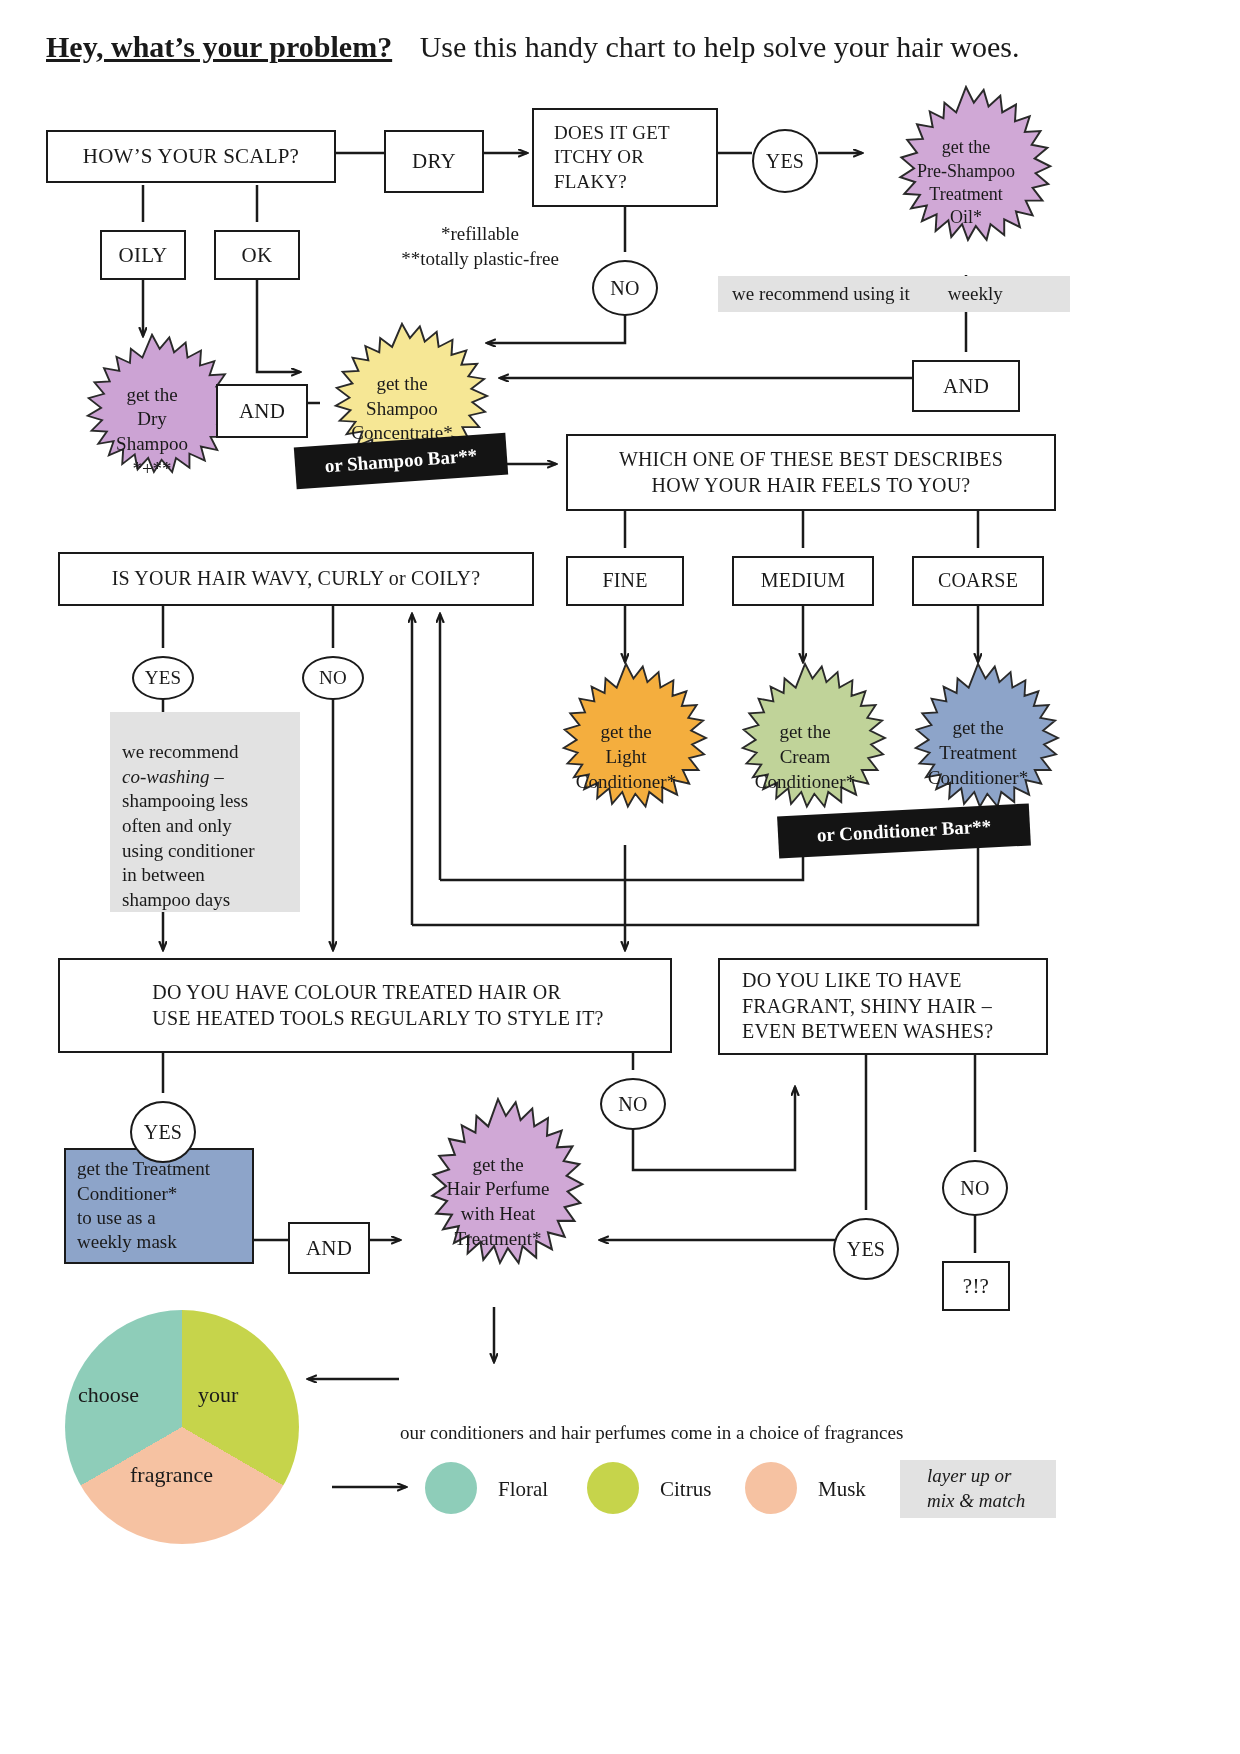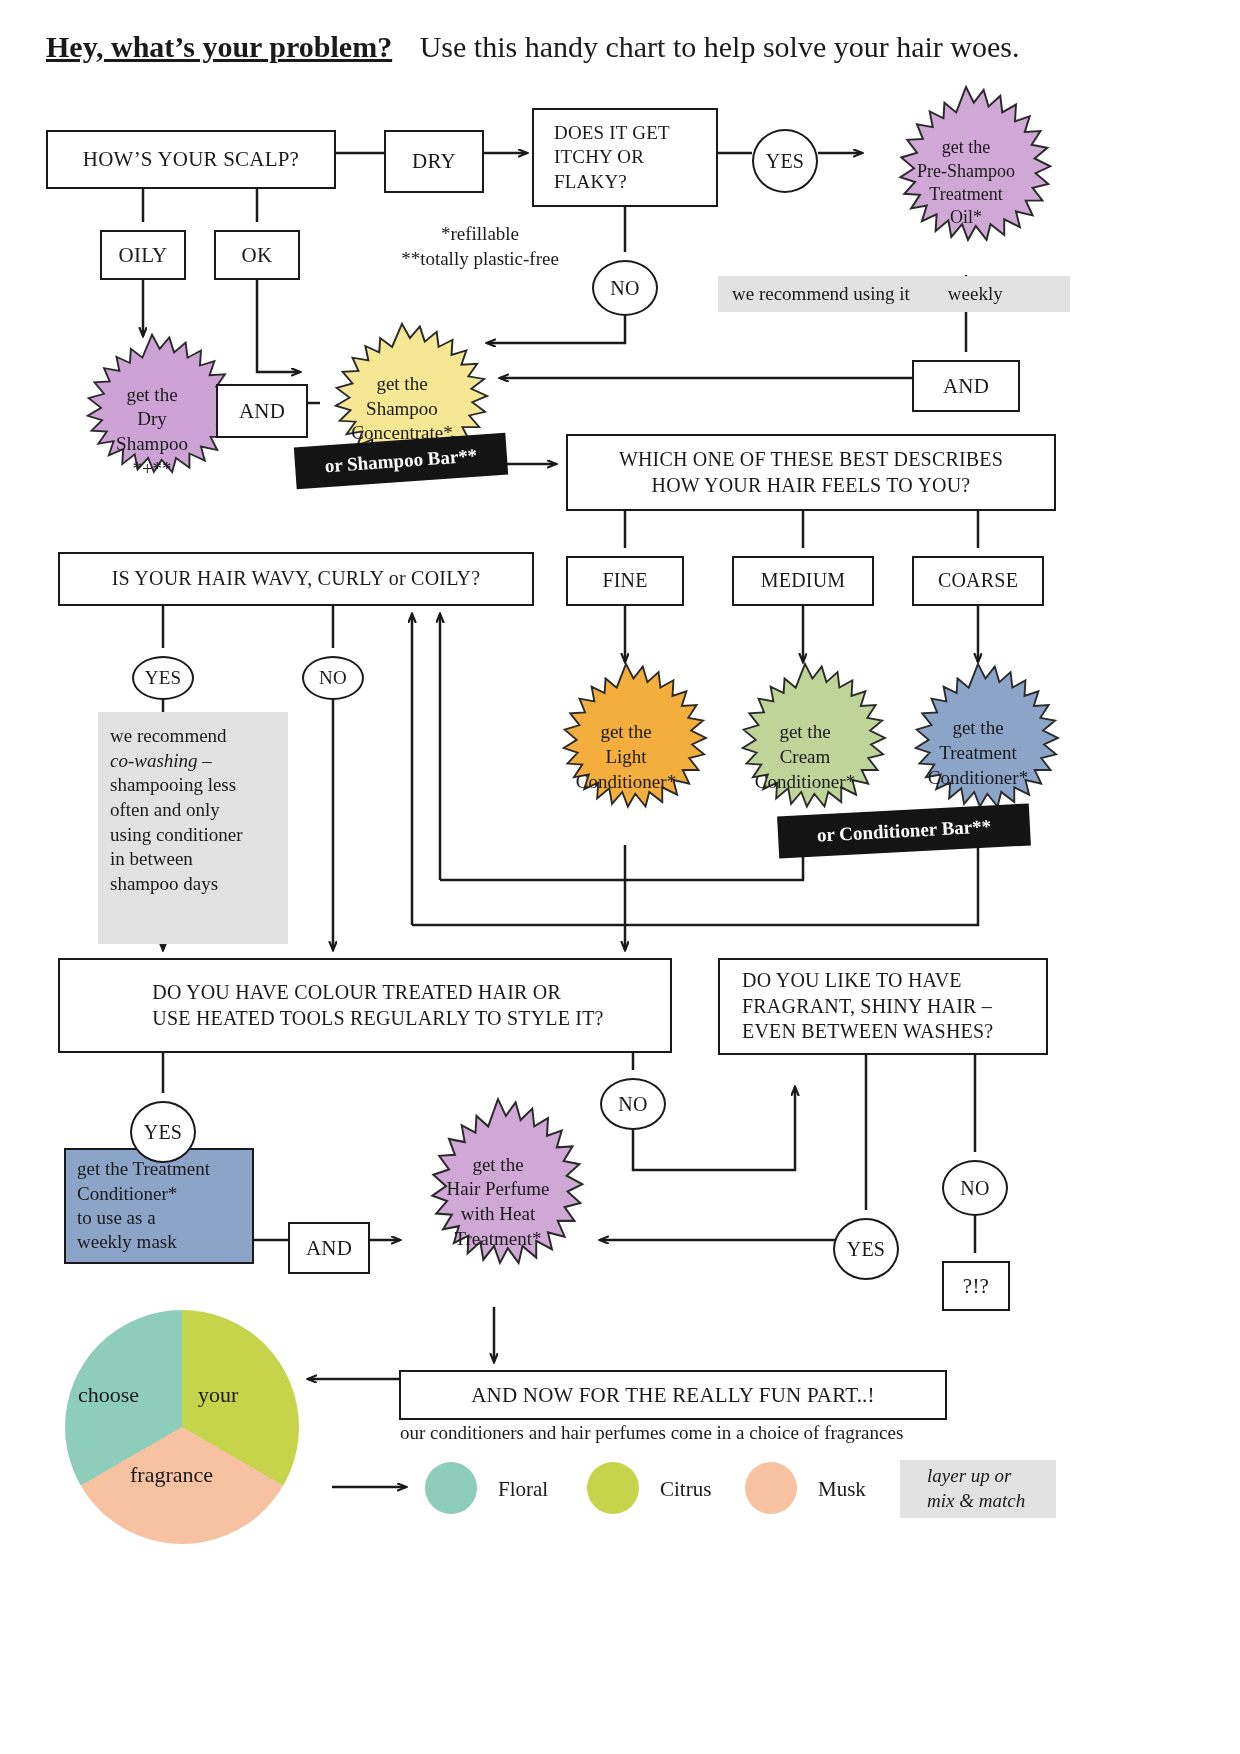--- a/index.html
+++ b/index.html
@@ -117,21 +117,21 @@
 
     <path d="M332,1487 L406,1487" marker-end="url(#ah)"></path>
   </g>
 </svg>
 
 <div class="title" style="left:46px;top:30px;font-size:30px;">
   <span class="tbold">Hey, what’s your problem?</span>
   <span style="margin-left:20px;">Use this handy chart to help solve your hair woes.</span>
 </div>
 
-<div class="box caps" style="left:46px;top:122px;width:290px;height:59px;font-size:21px;align-items:center;">
+<div class="box caps" style="left:46px;top:122px;width:290px;height:53px;font-size:21px;align-items:center;">
   <span>HOW’S YOUR SCALP?</span>
 </div>
 
 <div class="box caps" style="left:100px;top:222px;width:86px;height:50px;font-size:21px;">
   <span>OILY</span>
 </div>
 
 <div class="box caps" style="left:214px;top:222px;width:86px;height:50px;font-size:21px;">
   <span>OK</span>
 </div>
@@ -236,22 +236,22 @@
   <span>COARSE</span>
 </div>
 
 <div class="circ caps" style="left:132px;top:648px;width:62px;height:44px;font-size:19px;">
   <span>YES</span>
 </div>
 <div class="circ caps" style="left:302px;top:648px;width:62px;height:44px;font-size:19px;">
   <span>NO</span>
 </div>
 
-<div class="gray" style="left:98px;top:712px;width:190px;height:232px;font-size:19px;
-            padding:12px 12px;align-items:flex-start;">
+<div class="gray" style="left:110px;top:712px;width:190px;height:200px;font-size:19px;
+            padding:28px 12px;align-items:flex-start;">
   <span>
     <span>we recommend</span><br>
     <span class="ital">co-washing</span><span> –</span><br>
     <span>shampooing less</span><br>
     <span>often and only</span><br>
     <span>using conditioner</span><br>
     <span>in between</span><br>
     <span>shampoo days</span>
   </span>
 </div>
@@ -350,23 +350,20 @@
     <polygon points="100,2 108,18 118,5 123,22 135,11 137,28 151,20 150,37 165,32 160,48 176,47 167,61 183,64 170,75 186,83 171,90 184,101 168,105 178,118 161,118 168,133 151,129 155,145 139,137 139,153 125,142 121,158 110,144 102,158 96,142 85,155 82,138 69,149 70,132 55,139 60,123 44,126 53,112 37,111 48,99 33,94 47,85 34,74 50,69 40,56 56,55 50,40 66,43 63,27 77,34 78,18 90,28" fill="#d0a8d6" stroke="#2a2a2a" stroke-width="2"></polygon>
   </svg>
   <span class="txt">
     <span>get the</span><br>
     <span>Hair Perfume</span><br>
     <span>with Heat</span><br>
     <span>Treatment*</span>
   </span>
 </div>
 
-<div class="box caps" style="left:399px;top:1362px;width:548px;height:50px;font-size:21px;">
-  <span>AND NOW FOR THE REALLY FUN PART..!</span>
-</div>
 
 <div class="pie" style="left:65px;top:1310px;width:234px;height:234px;
             background:conic-gradient(#c6d44b 0deg 120deg, #f6c2a2 120deg 240deg, #8ecdb9 240deg 360deg);"></div>
 <div class="pielbl" style="left:78px;top:1382px;font-size:22px;">
   <span>choose</span>
 </div>
 <div class="pielbl" style="left:198px;top:1382px;font-size:22px;">
   <span>your</span>
 </div>
 <div class="pielbl" style="left:114px;top:1462px;font-size:22px;margin-left:16px;">

